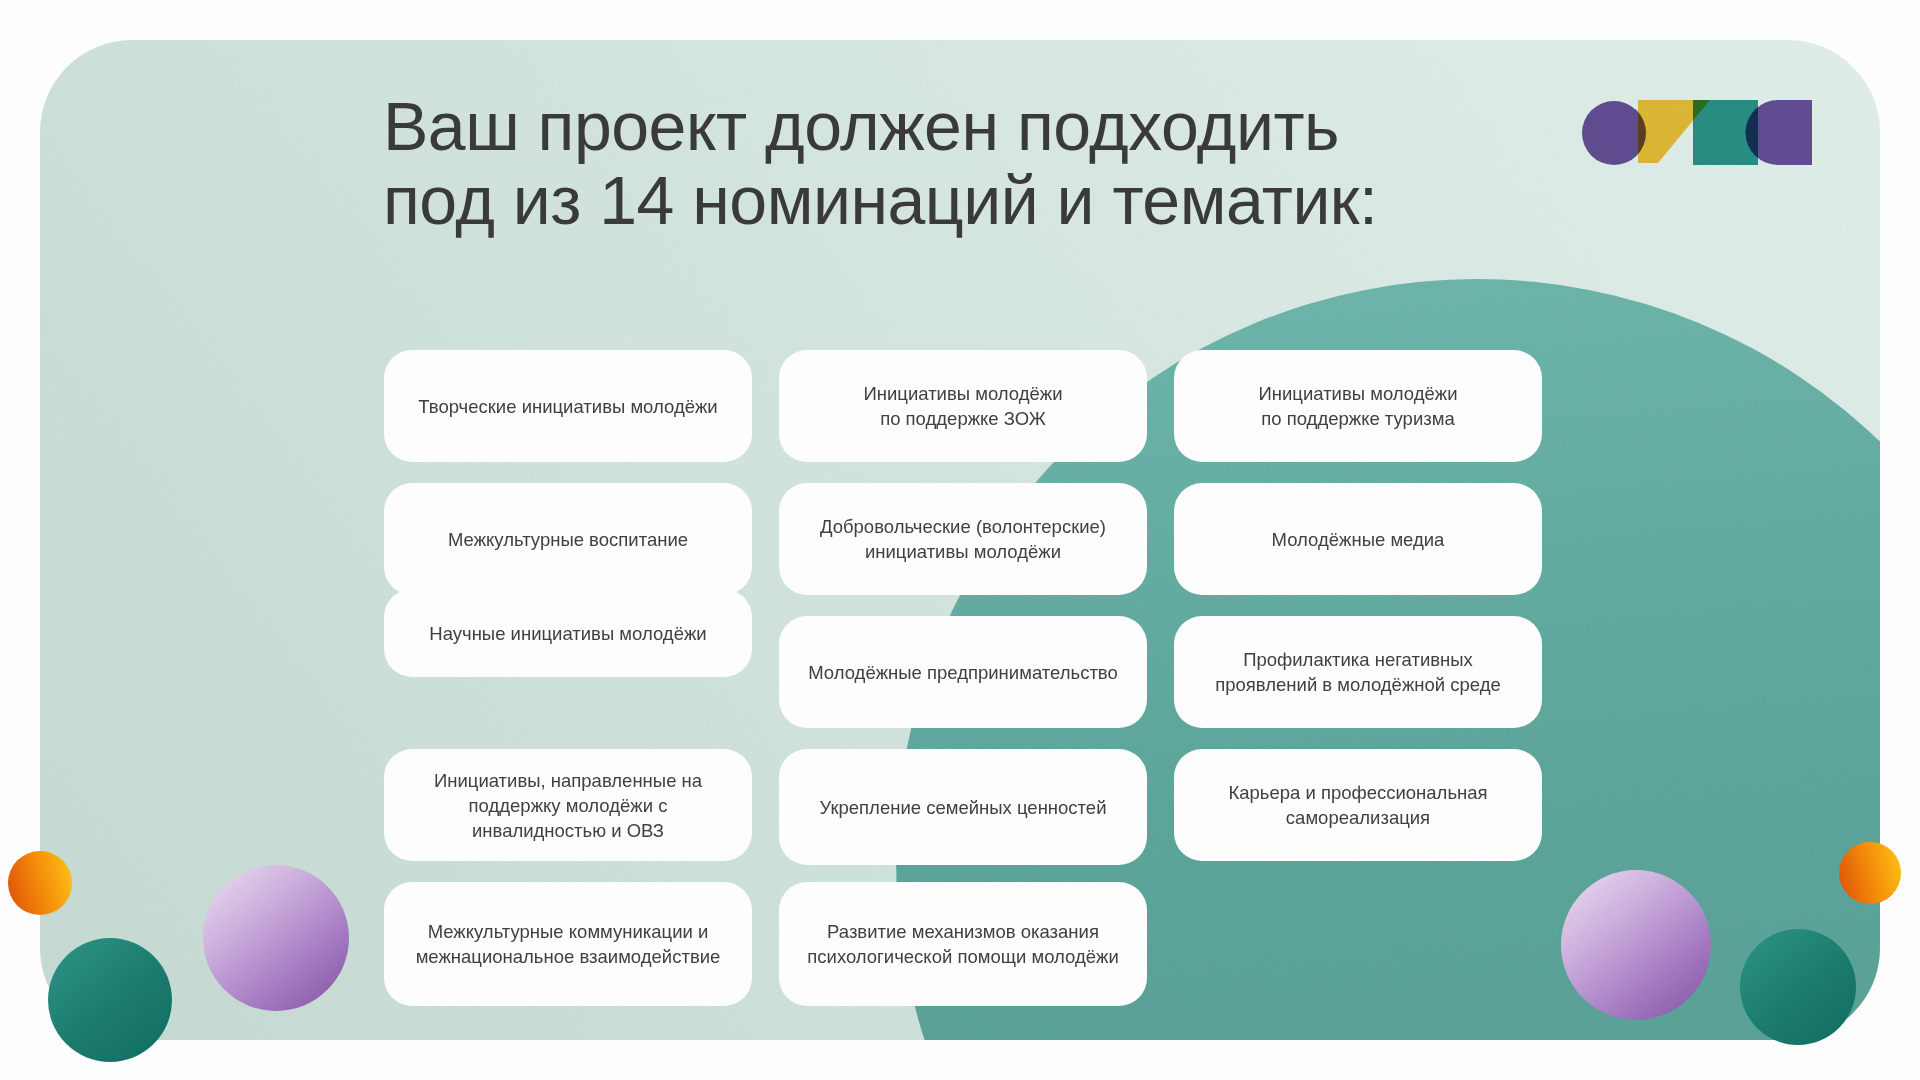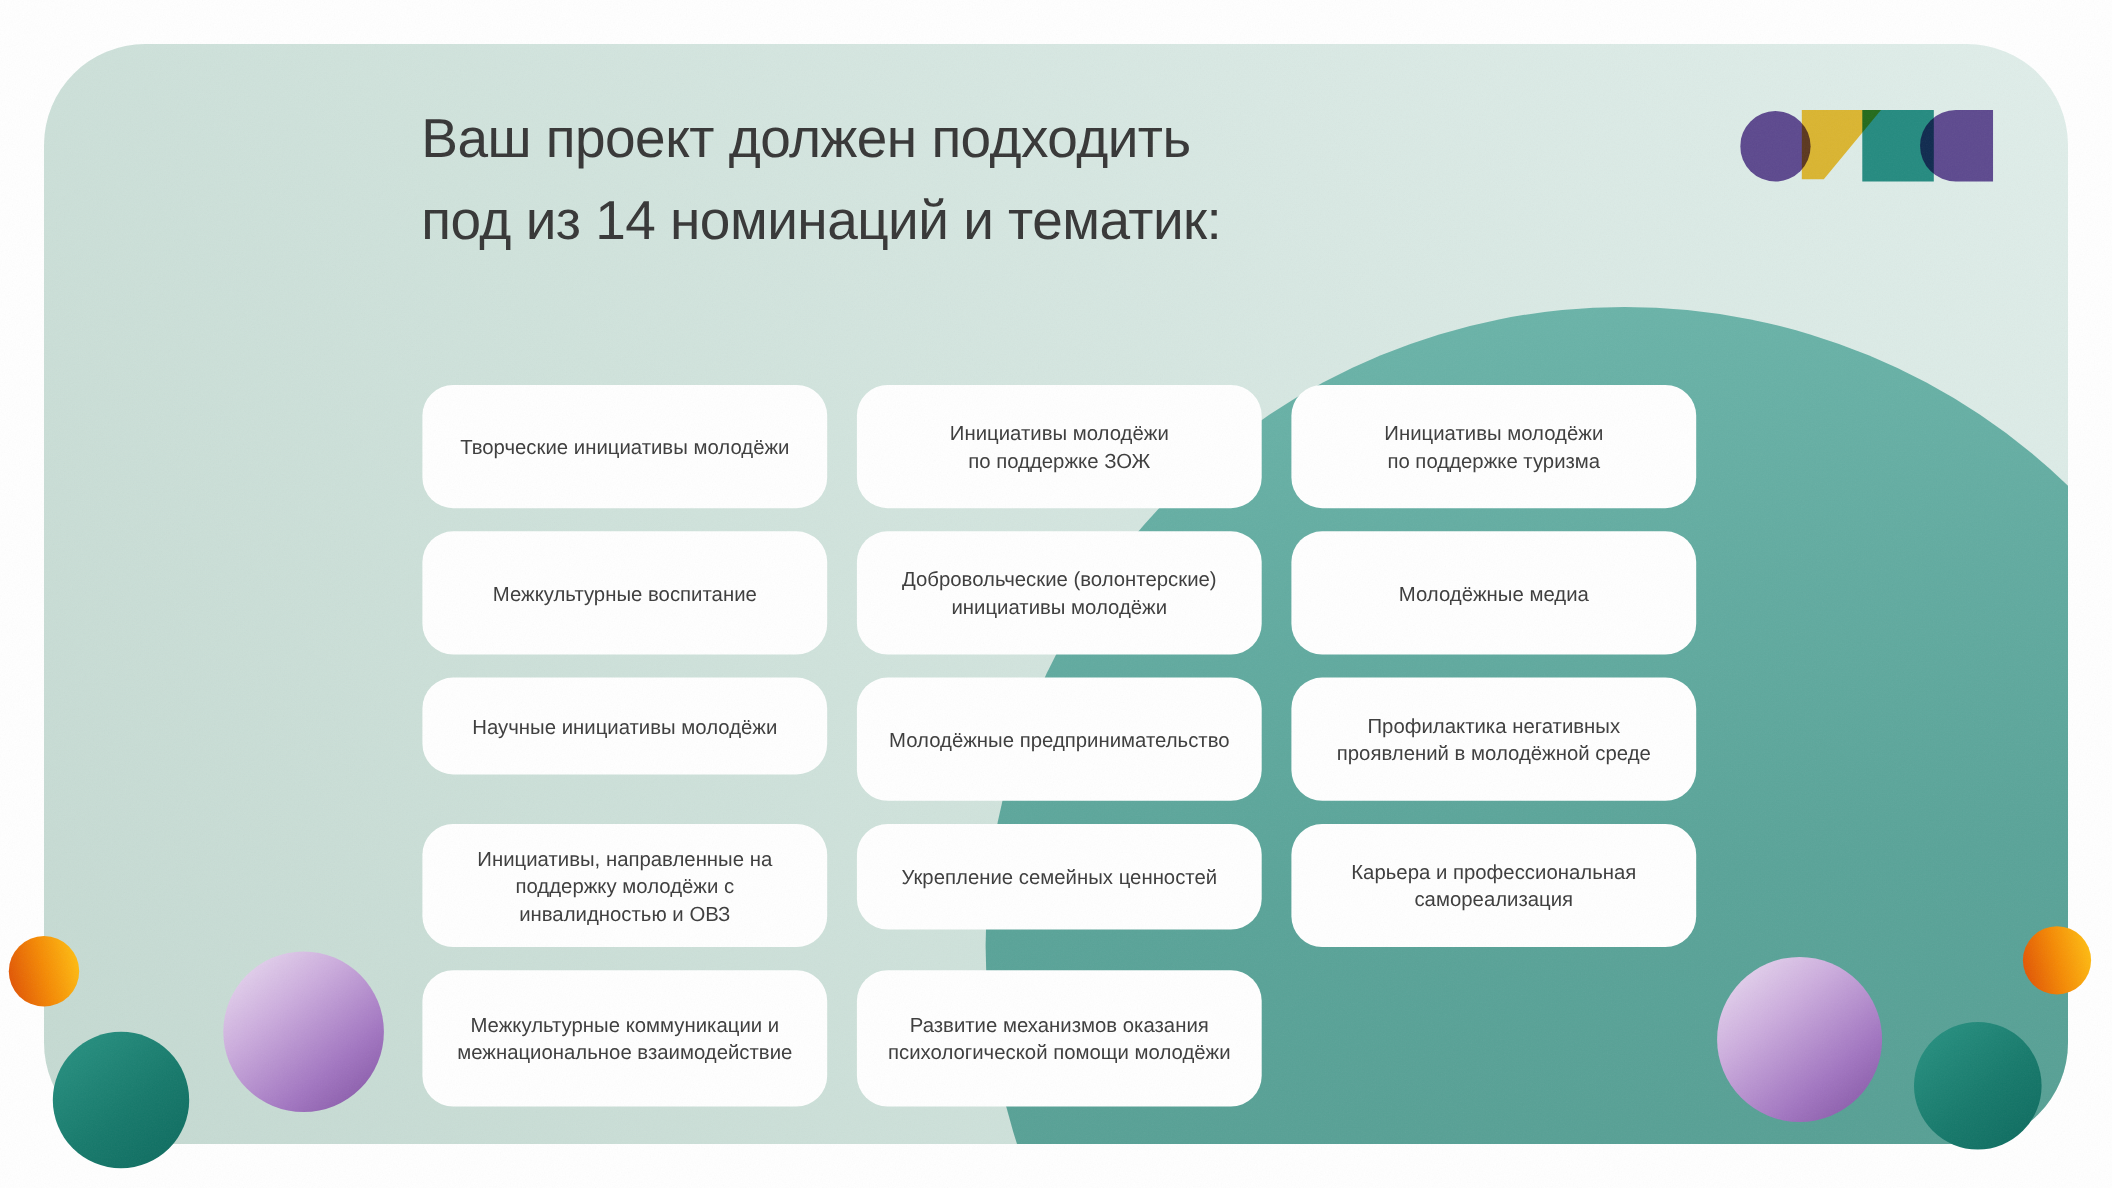--- a/index.html
+++ b/index.html
@@ -33,21 +33,21 @@
     height: 1162px;
     border-radius: 50%;
     background: linear-gradient(175deg, #6cb5aa 0%, #5aa499 45%, #549b8f 100%);
   }
 
   
   .title {
     position: absolute;
     left: 343px;
     top: 49px;
-    font-size: 50px;
+    font-size: 68px;
     line-height: 74px;
     font-weight: 400;
     letter-spacing: -0.5px;
     color: #373737;
   }
   .title .line { display: block; }
 
   
   .nom-card {
     position: absolute;
@@ -110,21 +110,21 @@
     <span class="line">Ваш проект должен подходить</span>
     <span class="line">под из 14 номинаций и тематик:</span>
   </div>
 
   <div class="nom-card" style="left:344px;top:310px;height:112px">
     <span class="label">Творческие инициативы молодёжи</span>
   </div>
   <div class="nom-card" style="left:344px;top:443px;height:112px">
     <span class="label">Межкультурные воспитание</span>
   </div>
-  <div class="nom-card" style="left:344px;top:576px;height:88px">
+  <div class="nom-card" style="left:344px;top:549px;height:88px">
     <span class="label">Научные инициативы молодёжи</span>
   </div>
   <div class="nom-card" style="left:344px;top:842px;height:124px">
     <span class="label">Межкультурные коммуникации и
 межнациональное взаимодействие</span>
   </div>
   <div class="nom-card" style="left:344px;top:709px;height:112px">
     <span class="label">Инициативы, направленные на
 поддержку молодёжи с
 инвалидностью и ОВЗ</span>
@@ -134,21 +134,21 @@
     <span class="label">Инициативы молодёжи
 по поддержке ЗОЖ</span>
   </div>
   <div class="nom-card" style="left:739px;top:443px;height:112px">
     <span class="label">Добровольческие (волонтерские)
 инициативы молодёжи</span>
   </div>
   <div class="nom-card" style="left:739px;top:576px;height:112px">
     <span class="label">Молодёжные предпринимательство</span>
   </div>
-  <div class="nom-card" style="left:739px;top:709px;height:96px">
+  <div class="nom-card" style="left:739px;top:709px;height:116px">
     <span class="label">Укрепление семейных ценностей</span>
   </div>
   <div class="nom-card" style="left:739px;top:842px;height:124px">
     <span class="label">Развитие механизмов оказания
 психологической помощи молодёжи</span>
   </div>
 
   <div class="nom-card" style="left:1134px;top:310px;height:112px">
     <span class="label">Инициативы молодёжи
 по поддержке туризма</span>

